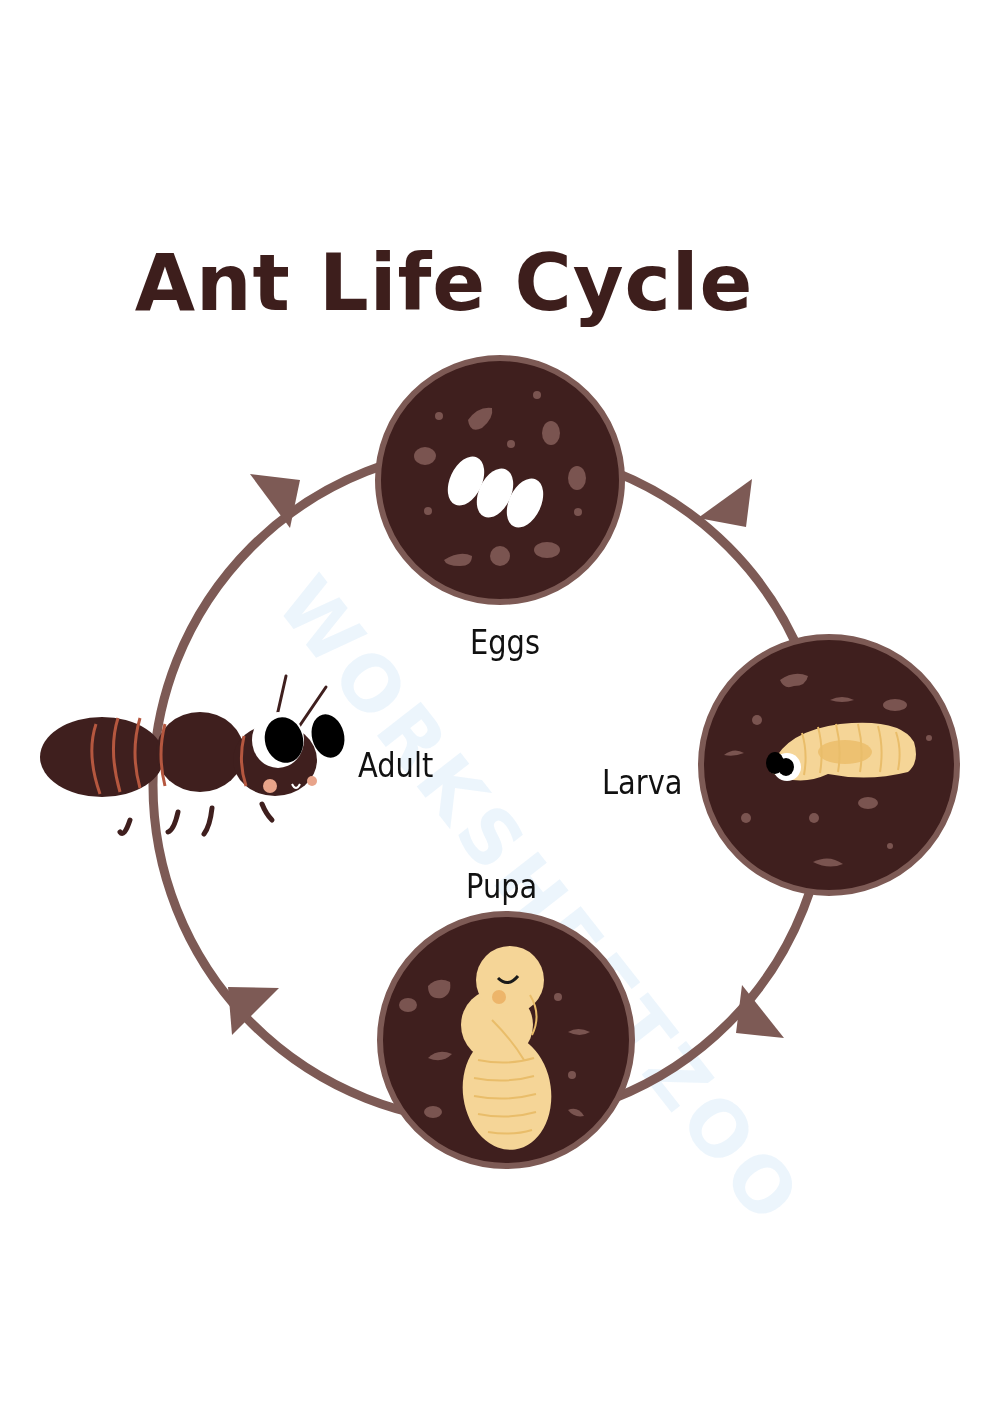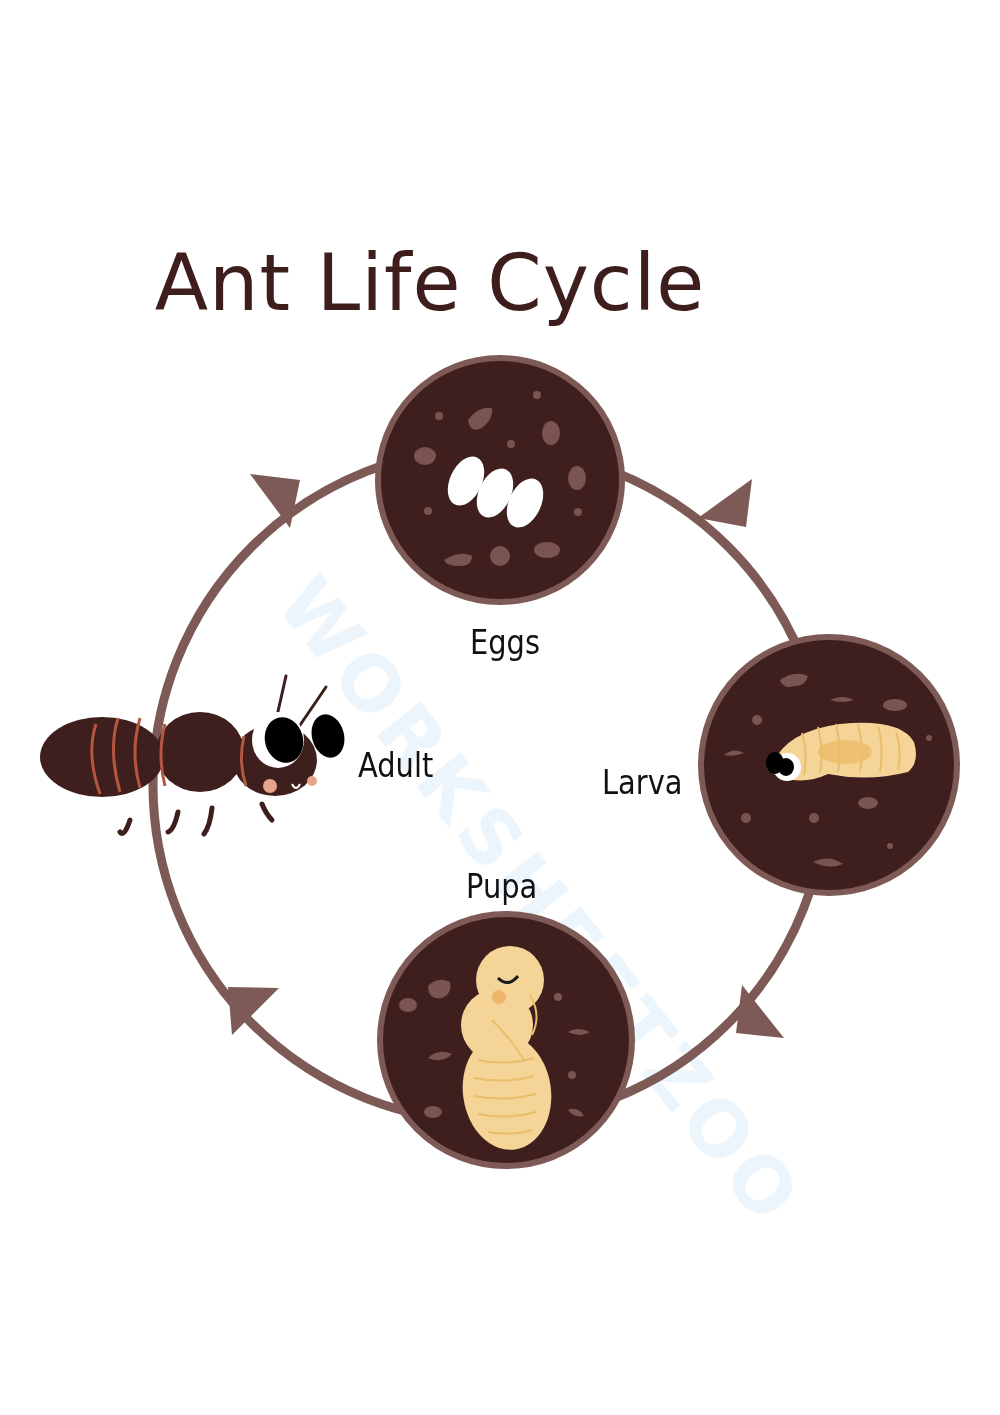--- a/index.html
+++ b/index.html
@@ -1,19 +1,19 @@
 <!DOCTYPE html>
 <html><head>
 <meta charset="utf-8">
 <style>
   html, body { margin: 0; padding: 0; background: #ffffff; }
   body { width: 1000px; height: 1415px; position: relative; overflow: hidden;
          font-family: "DejaVu Sans", sans-serif; }
-  .title { position: absolute; left: 2px; top: 238px; width: 856px; text-align: center;
-           font-size: 78px; color: #3d1e1c; letter-spacing: 1px; font-weight: normal;
+  .title { position: absolute; left: 16px; top: 238px; width: 856px; text-align: center;
+           font-size: 78px; color: #3d1e1c; letter-spacing: 1px; font-weight: bold;
            font-family: "DejaVu Sans", sans-serif; }
   .label { position: absolute; font-size: 34px; color: #111; font-family: "DejaVu Sans", sans-serif;
            transform: scaleX(0.85); transform-origin: left top; }
   svg.diagram { position: absolute; left: 0; top: 0; }
   .watermark { position: absolute; left: 330px; top: 560px; font-size: 76px; font-weight: bold;
                color: rgba(150,200,240,0.18); transform: rotate(52deg); transform-origin: left top;
                letter-spacing: 6px; white-space: nowrap; font-family: "DejaVu Sans", sans-serif; }
 </style>
 </head>
 <body>

